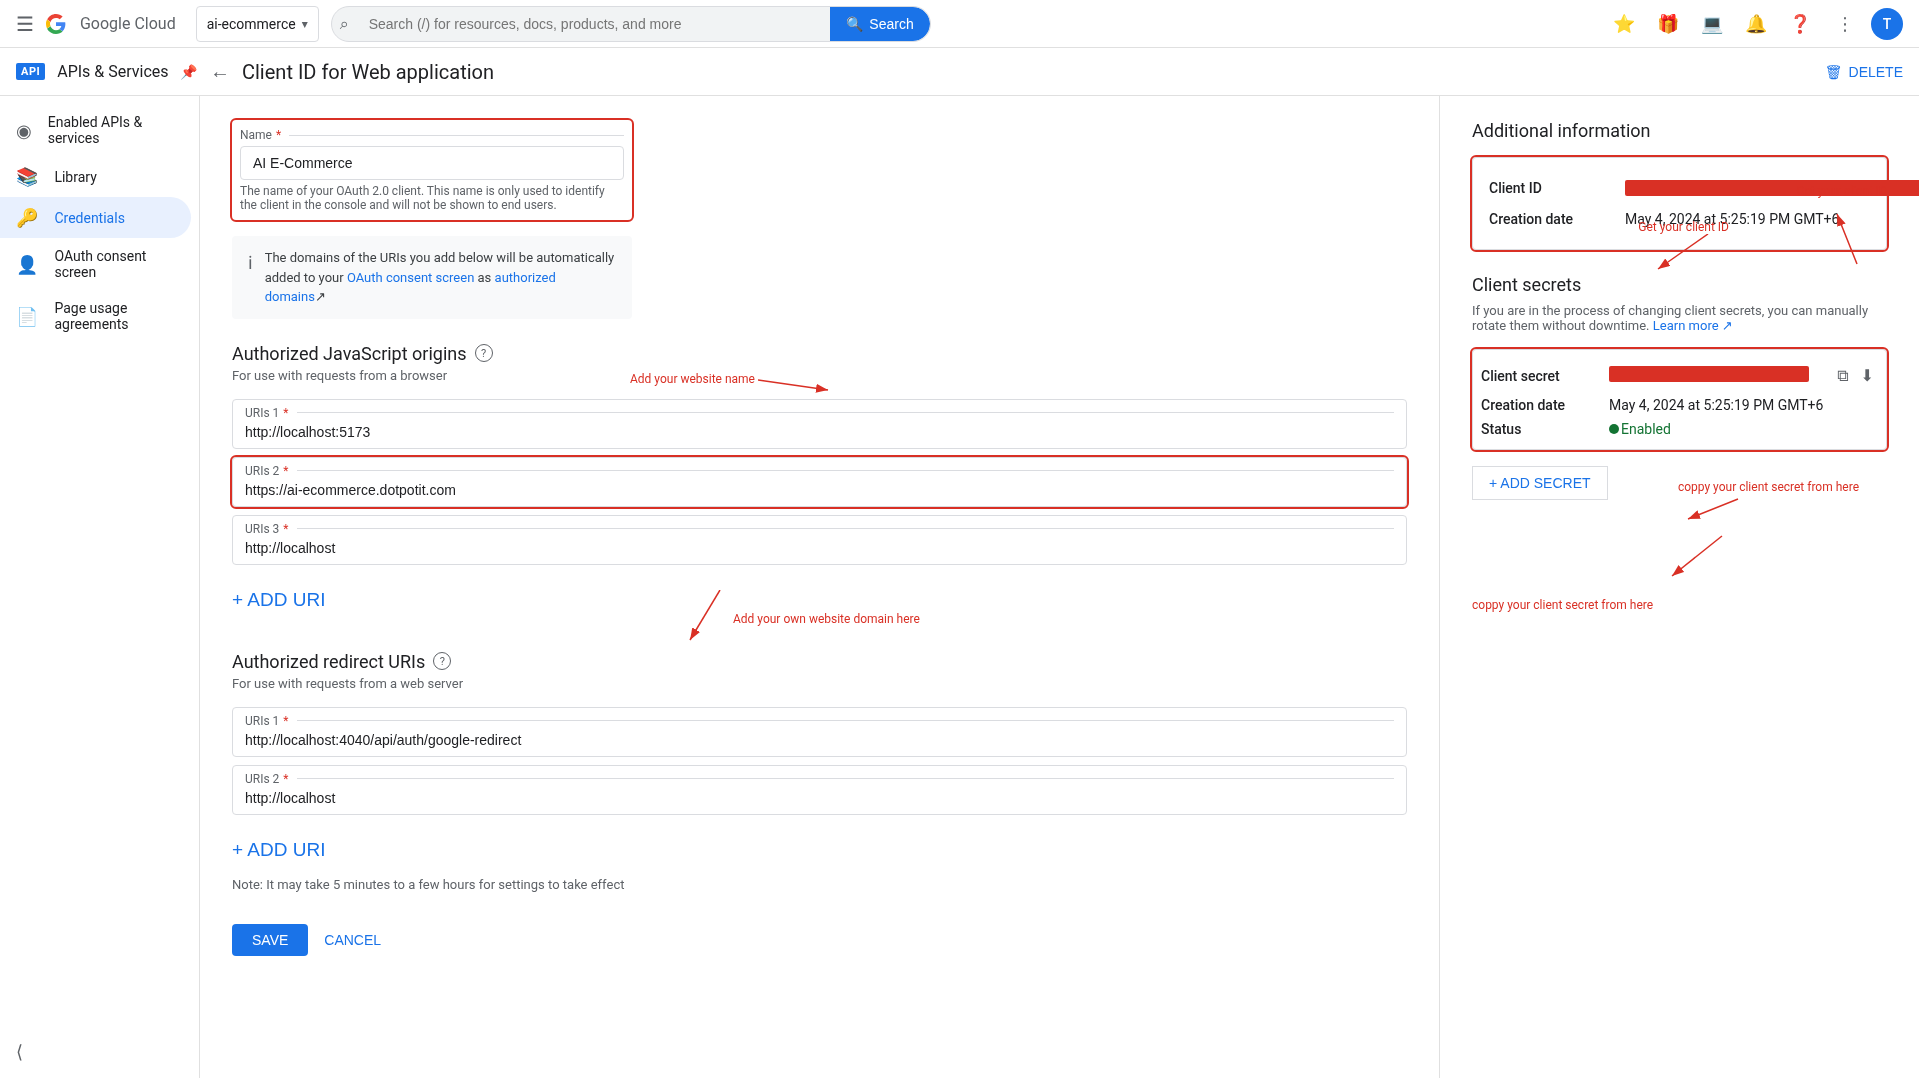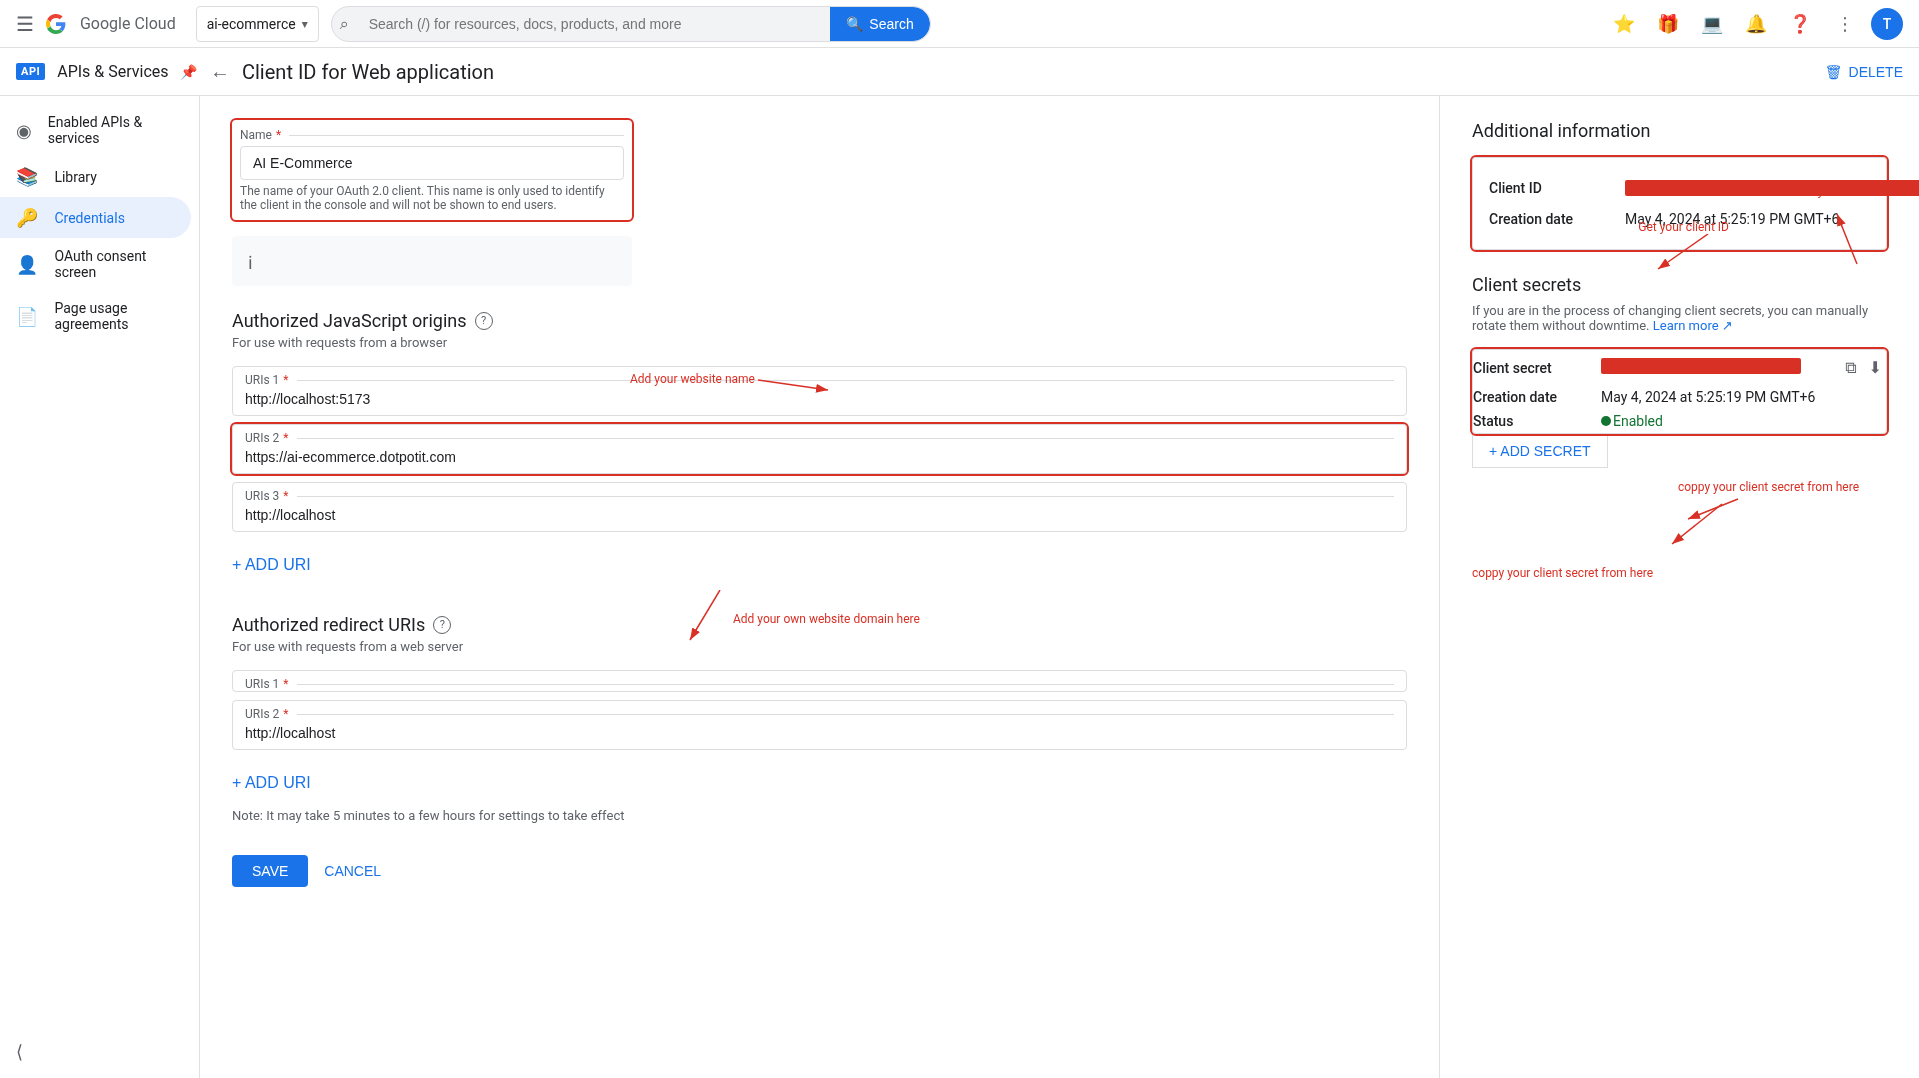--- a/index.html
+++ b/index.html
@@ -45,21 +45,21 @@
 
     .section-title { font-size: 18px; font-weight: 400; color: #202124; margin-bottom: 4px; display: flex; align-items: center; gap: 8px; }
     .section-subtitle { font-size: 13px; color: #5f6368; margin-bottom: 16px; }
     .help-icon { width: 18px; height: 18px; border-radius: 50%; border: 1px solid #5f6368; display: inline-flex; align-items: center; justify-content: center; font-size: 11px; color: #5f6368; cursor: pointer; }
 
     .uris-group { margin-bottom: 16px; }
     .uri-field-wrapper { border: 1px solid #dadce0; border-radius: 4px; margin-bottom: 8px; overflow: hidden; }
     .uri-field-label { font-size: 12px; color: #5f6368; padding: 6px 12px 0; display: flex; align-items: center; gap: 4px; }
     .uri-field-input { width: 100%; border: none; padding: 4px 12px 8px; font-size: 14px; color: #202124; outline: none; background: transparent; }
 
-    .add-uri-btn { display: flex; align-items: center; gap: 6px; background: none; border: none; cursor: pointer; color: #1a73e8; font-size: 16px; font-weight: 500; padding: 8px 0; margin-bottom: 8px; }
+    .add-uri-btn { display: flex; align-items: center; gap: 6px; background: none; border: none; cursor: pointer; color: #1a73e8; font-size: 19px; font-weight: 500; padding: 8px 0; margin-bottom: 8px; }
 
     .redirect-section { margin-top: 32px; }
 
     .action-bar { display: flex; align-items: center; gap: 16px; margin-top: 32px; padding-bottom: 32px; }
     .save-btn { background: #1a73e8; color: #fff; border: none; border-radius: 4px; padding: 8px 20px; font-size: 14px; font-weight: 500; cursor: pointer; }
     .cancel-btn { background: none; border: none; cursor: pointer; color: #1a73e8; font-size: 14px; font-weight: 500; }
 
     .note-text { font-size: 13px; color: #5f6368; margin-bottom: 16px; }
 
     
@@ -70,21 +70,21 @@
     .info-row { display: flex; align-items: flex-start; gap: 16px; padding: 6px 0; }
     .info-row-label { font-size: 14px; font-weight: 500; color: #202124; min-width: 120px; }
     .info-row-value { font-size: 14px; color: #202124; flex: 1; }
     .client-id-redacted { background: #d93025; height: 16px; border-radius: 2px; width: 300px; display: inline-block; }
     .client-secret-redacted { background: #d93025; height: 16px; border-radius: 2px; width: 200px; display: inline-block; }
 
     .secrets-title { font-size: 18px; font-weight: 400; color: #202124; margin-bottom: 8px; }
     .secrets-desc { font-size: 13px; color: #5f6368; margin-bottom: 16px; }
     .secrets-desc a { color: #1a73e8; text-decoration: none; }
 
-    .secret-card { border: 1px solid #dadce0; border-radius: 8px; padding: 0; }
+    .secret-card { border: 1px solid #dadce0; border-radius: 8px; padding: 8px; margin-bottom: 16px; }
     .secret-row { display: flex; align-items: center; gap: 8px; padding: 4px 0; }
     .secret-label { font-size: 14px; font-weight: 500; color: #202124; min-width: 120px; }
     .secret-value { font-size: 14px; color: #202124; flex: 1; }
     .secret-actions { display: flex; gap: 4px; }
     .secret-action-btn { background: none; border: none; cursor: pointer; color: #5f6368; font-size: 16px; padding: 4px; }
     .status-enabled { display: flex; align-items: center; gap: 2px; color: #137333; font-size: 14px; }
     .status-dot { width: 10px; height: 10px; border-radius: 50%; background: #137333; }
 
     .add-secret-btn { display: flex; align-items: center; gap: 6px; background: none; border: 1px solid #dadce0; border-radius: 0; cursor: pointer; color: #1a73e8; font-size: 14px; font-weight: 500; padding: 8px 16px; }
 
@@ -181,20 +181,23 @@
         <span>Name</span>
         <span class="required">*</span>
         <span style="border-bottom:1px solid #dadce0;flex:1;margin-left:4px;"></span>
       </div>
       <input class="field-input" type="text" value="AI E-Commerce" style="">
       <div class="field-hint">The name of your OAuth 2.0 client. This name is only used to identify the client in the console and will not be shown to end users.</div>
     </div>
 
     <div class="info-box" style="max-width:400px;margin-bottom:24px;">
       <span class="info-icon">ℹ</span>
+      <div class="info-text">
+        <span>The domains of the URIs you add below will be automatically added to your </span><a href="#">OAuth consent screen</a><span> as </span><a href="#">authorized domains</a><span>↗</span>
+      </div>
     </div>
 
     <div>
       <div class="section-title">
         <span>Authorized JavaScript origins</span>
         <span class="help-icon">?</span>
       </div>
       <div class="section-subtitle">For use with requests from a browser</div>
 
       <div class="uris-group">
@@ -238,20 +241,21 @@
       </div>
       <div class="section-subtitle">For use with requests from a web server</div>
 
       <div class="uris-group">
         <div class="uri-field-wrapper">
           <div class="uri-field-label">
             <span>URIs 1</span>
             <span style="color:#d93025;">*</span>
             <span style="border-bottom:1px solid #dadce0;flex:1;margin-left:4px;"></span>
           </div>
+          <input class="uri-field-input" type="text" value="http://localhost:4040/api/auth/google-redirect" style="">
         </div>
 
         <div class="uri-field-wrapper">
           <div class="uri-field-label">
             <span>URIs 2</span>
             <span style="color:#d93025;">*</span>
             <span style="border-bottom:1px solid #dadce0;flex:1;margin-left:4px;"></span>
           </div>
           <input class="uri-field-input" type="text" value="http://localhost" style="">
         </div>

